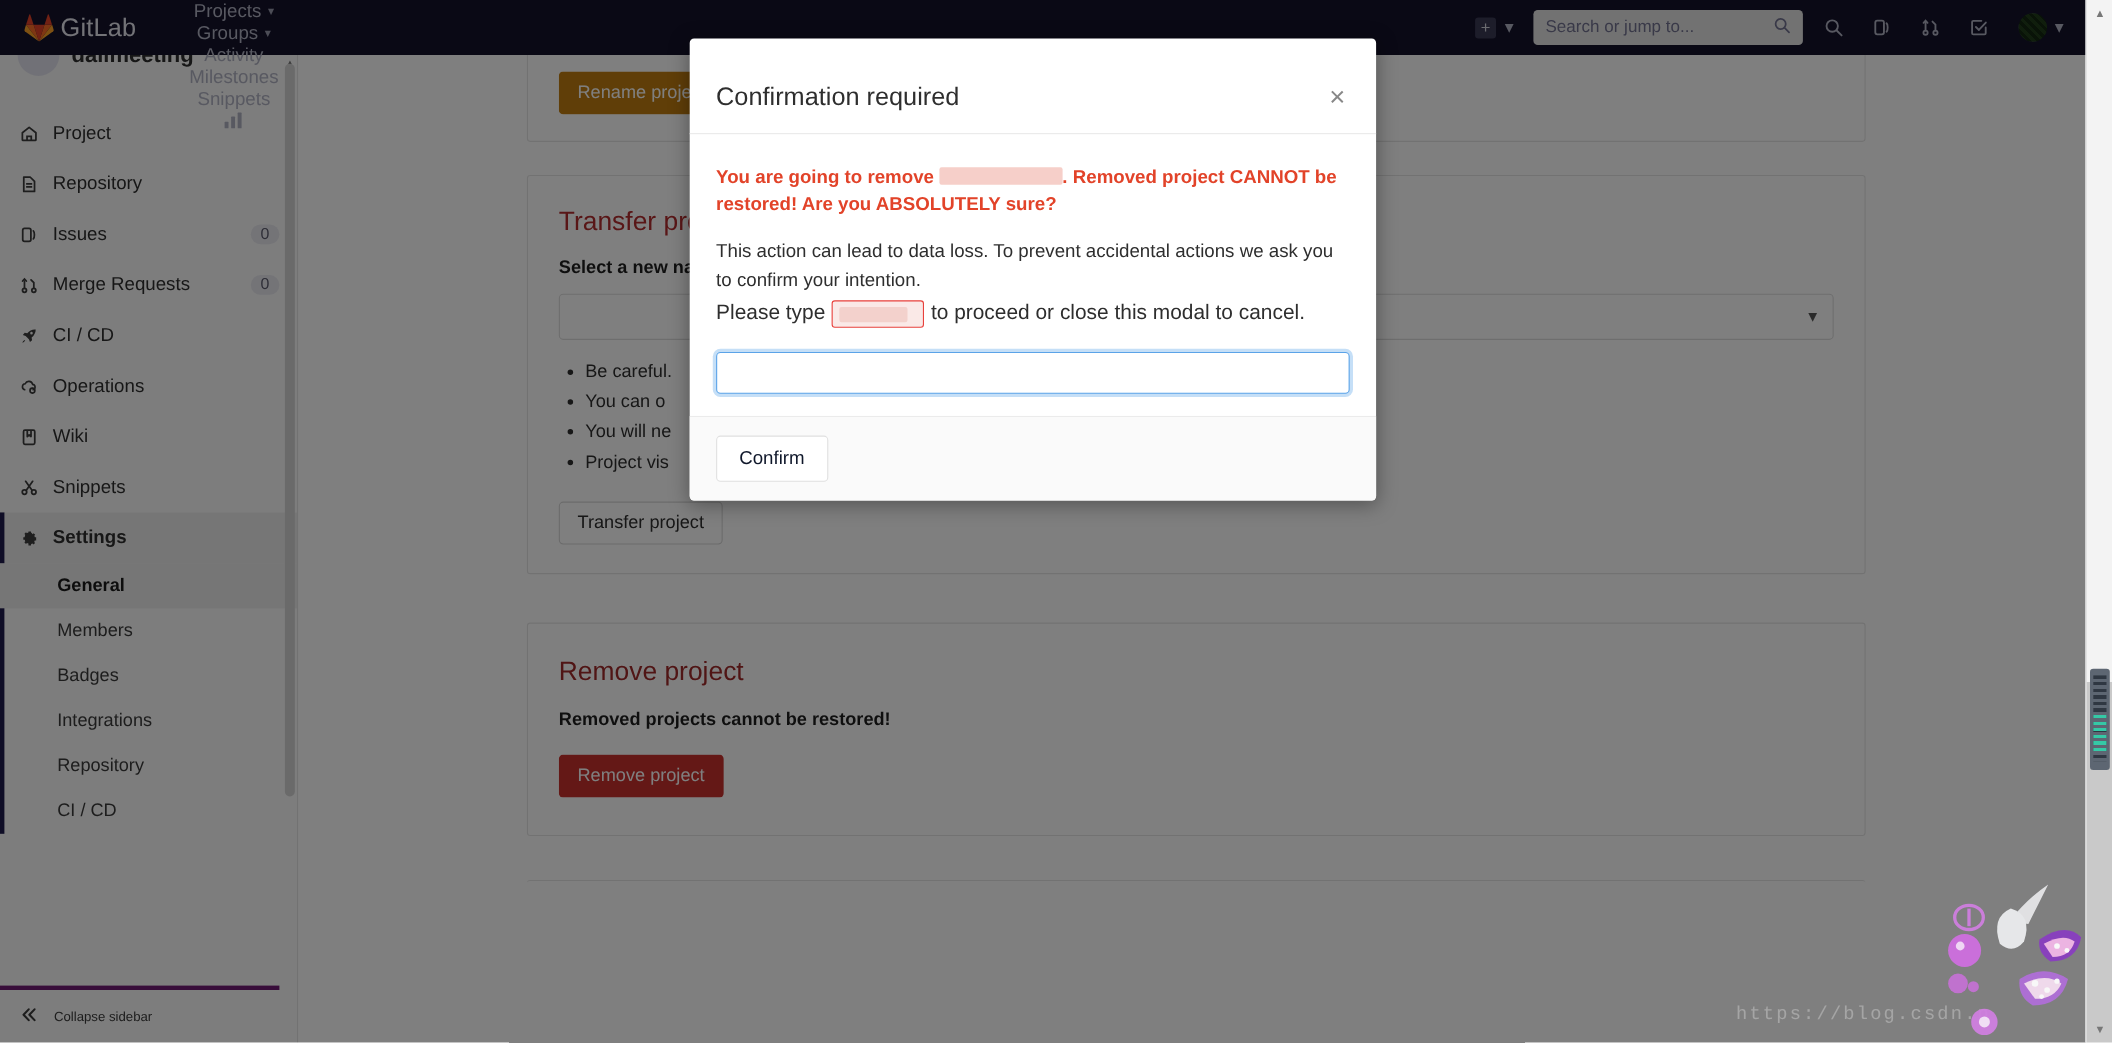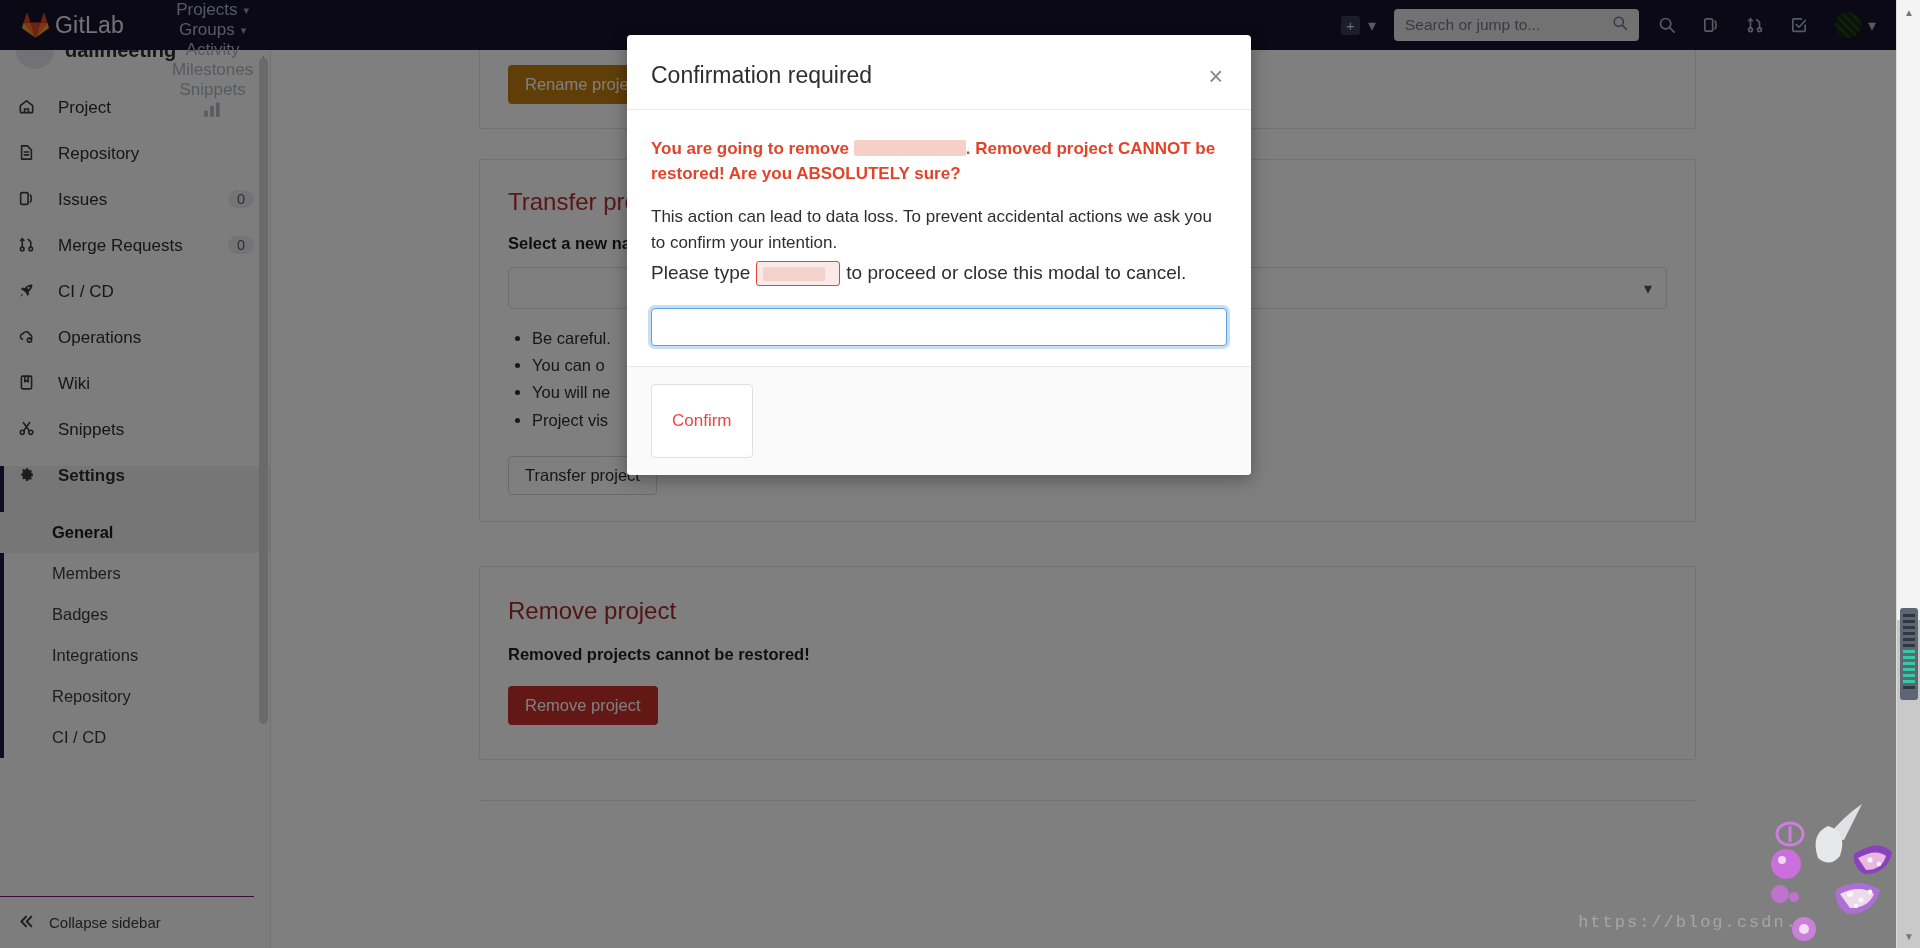--- a/index.html
+++ b/index.html
@@ -58,22 +58,22 @@
   }
   .sb-scroll { position:absolute; top:0; left:0; right:0; bottom: 52px; overflow:hidden; }
   .sb-proj-head {
     display:flex; align-items:center; gap: 11px; padding: 0 16px; height: 28px;
     margin-top: -14px;
   }
   .sb-proj-avatar { width: 38px; height: 38px; border-radius:50%; background:#e3e3ee; }
   .sb-proj-name { font-size: 20px; font-weight: 700; color:#2e2e2e; }
   .sb-gap { height: 34px; }
   .sb-item {
-    display:flex; align-items:flex-start; height: 46px; padding: 0 16px; cursor:pointer;
-    color:#2e2e2e; font-size: 17px; gap: 22px; position: relative;
+    display:flex; align-items:center; height: 46px; padding: 0 16px; cursor:pointer;
+    color:#2e2e2e; font-size: 17px; gap: 12px; position: relative;
   }
   .sb-item .sb-ico { width: 20px; display:flex; align-items:center; justify-content:center; color:#3c3c3c; }
   .sb-item .sb-label { flex:1; }
   .sb-count {
     background:#e8e8ef; color:#5c5c6e; border-radius: 10px; font-size: 14.5px;
     padding: 1px 9px; min-width: 24px; text-align:center;
   }
   .sb-item.active { background:#ececec; }
   .sb-item.active::before {
     content:''; position:absolute; left:0; top:0; bottom:0; width:4px; background:#1f1b4d;
@@ -82,22 +82,22 @@
     display:block; padding: 11px 16px 11px 52px; font-size: 16.5px; color:#3b3b3b; cursor:pointer;
     position: relative;
   }
   .sb-sub.active { background:#ececec; font-weight: 600; color:#1a1a1a; }
   .sb-sub-group { position: relative; }
   .sb-sub-group::before {
     content:''; position:absolute; left:0; top:0; bottom:0; width:4px; background:#1f1b4d;
   }
   .sb-collapse {
     position:absolute; bottom:0; left:0; right:16px; height: 52px;
-    border-top: 1px solid #701a75; display:flex; align-items:center; gap: 14px;
-    padding: 0 18px; font-size: 15px; color:#3b3b3b; cursor:pointer; background:#fafafa;
+    border-top: 4px solid #701a75; display:flex; align-items:center; gap: 14px;
+    padding: 0 18px; font-size: 12px; color:#3b3b3b; cursor:pointer; background:#fafafa;
   }
   .sb-inner-scrollbar {
     position:absolute; right: 2px; top: 8px; width: 9px; height: 666px;
     background: #d4d4d4; border-radius: 5px;
   }
   .sb-inner-scrollbar-top {
     position:absolute; right: 0px; top: 0px; width: 13px; height: 16px;
     display:flex; align-items:center; justify-content:center; color:#777; font-size:10px;
   }
 
@@ -136,20 +136,21 @@
 
   
   .modal {
     position:absolute; left: 627px; top: 35px; width: 624px;
     background:#fff; border-radius: 4px; z-index: 50;
     box-shadow: 0 4px 18px rgba(0,0,0,.35);
   }
   .modal-head {
     display:flex; align-items:flex-start; padding: 27px 24px 18px 24px;
     border-bottom: 1px solid #e9e9e9;
+    margin-top: 12px;
   }
   .modal-title { font-size: 23px; color:#2e2e2e; font-weight: 400; flex:1; }
   .modal-close {
     font-size: 25px; color:#888; cursor:pointer; line-height: 1; padding: 2px 4px;
     font-family: "Liberation Sans", sans-serif;
   }
   .modal-body { padding: 26px 24px 20px 24px; }
   .warn-text {
     color:#e24329; font-size: 17px; font-weight: 700; line-height: 1.48;
   }
@@ -172,22 +173,22 @@
     width: 100%; height: 38px; margin-top: 20px; border: 1px solid #5aa3e8;
     border-radius: 4px; outline: none; padding: 0 12px; font-size: 16px;
     box-shadow: 0 0 0 3px rgba(90,163,232,.35);
     background:#fff; color:#222;
   }
   .modal-foot {
     border-top: 1px solid #e9e9e9; background:#fafafa; padding: 17px 24px;
     border-bottom-left-radius:4px; border-bottom-right-radius:4px;
   }
   .btn-confirm {
-    background:#fff; border:1px solid #e0e0e0; color:#ef4444; border-radius:4px;
-    font-size: 17px; padding: 26px 20px; cursor: not-allowed;
+    background:#fff; border:1px solid #e0e0e0; color:#0f172a; border-radius:4px;
+    font-size: 17px; padding: 10px 20px; cursor: not-allowed;
   }
 
   
   .page-scrollbar {
     position:absolute; top:0; right:0; width: 24px; height: 948px;
     background:#f3f3f3; border-left:1px solid #dcdcdc; z-index: 60;
   }
   .psb-arrow {
     width:24px; height:24px; display:flex; align-items:center; justify-content:center;
     color:#777; font-size:10px; cursor:pointer;

